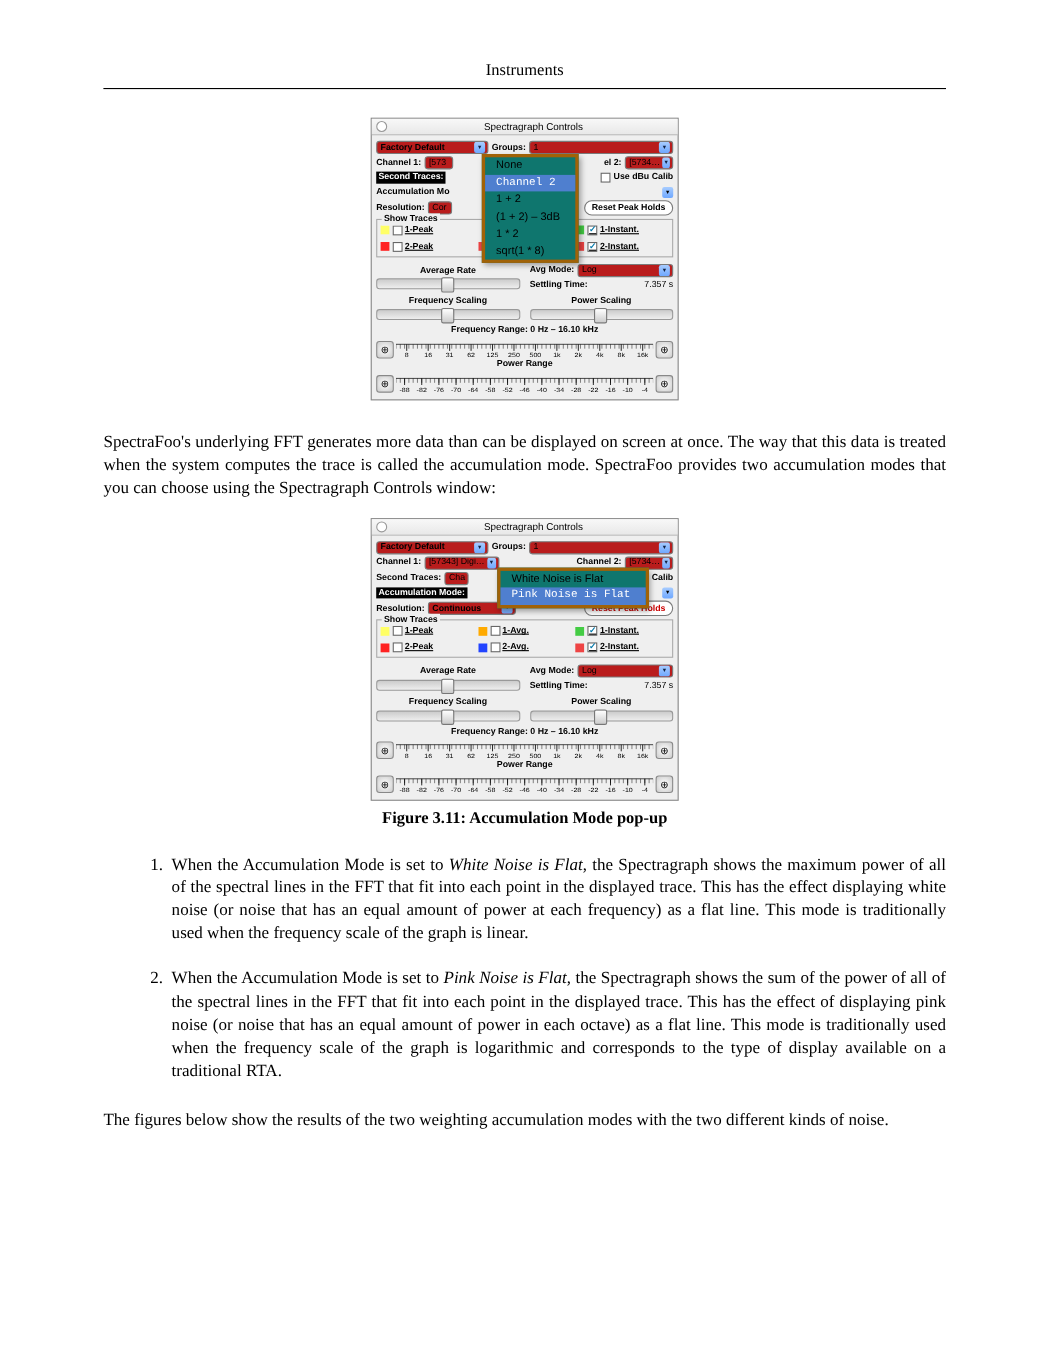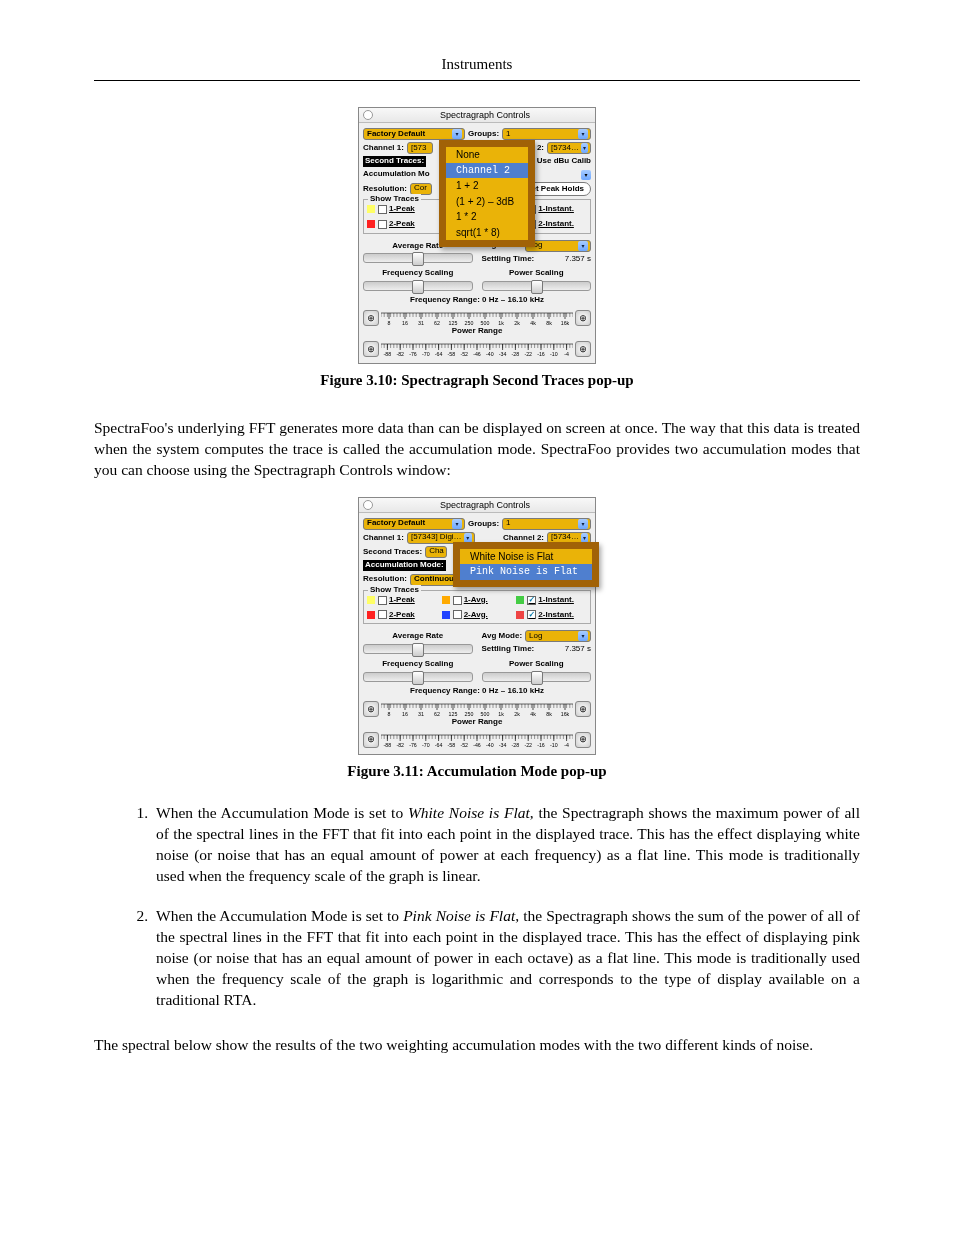--- a/index.html
+++ b/index.html
@@ -59,21 +59,21 @@
     left: 94px;
     right: 94px;
     bottom: 50px;
     border-top: 1px solid #000;
     text-align: center;
     padding-top: 4px;
     font-size: 15px;
   }
 
   .panel {
-    width: 238px;
+    width: 280px;
     border: 1px solid #888;
     background: #efefef;
     font-family: Arial, Helvetica, sans-serif;
     font-size: 8px;
     color: #000;
     box-sizing: border-box;
     position: relative;
   }
   .p-head {
     display: flex;
@@ -94,23 +94,23 @@
   .row {
     display: flex;
     align-items: center;
     gap: 3px;
     margin: 2px 0;
     position: relative;
     font-size: 8px;
   }
   .dropdown {
     display: inline-flex;
-    align-items: flex-end;
+    align-items: center;
     justify-content: space-between;
-    background: #eab308;
+    background: #b91c1c;
     border: 1px solid #7a7a7a;
     border-radius: 3px;
     font-size: 8px;
     height: 12px;
     padding: 0 2px 0 3px;
     box-sizing: border-box;
     white-space: nowrap;
     overflow: hidden;
   }
   .dropdown .caret {
@@ -192,25 +192,26 @@
     width: 14px; height: 14px;
     border: 1px solid #888;
     background: radial-gradient(#fff,#ccc);
     border-radius: 3px;
     font-size: 9px; display: flex; align-items: center; justify-content: center;
   }
   .centered-small { text-align: center; font-size: 8px; }
 
   .float-menu {
     position: absolute;
-    background: #eab308;
-    border: 7px solid #a16207;
+    background: #0f766e;
+    border: 3px solid #a16207;
     box-shadow: 2px 3px 5px rgba(0,0,0,0.35);
     font-size: 10px;
     z-index: 5;
+    margin-left: 20px;
   }
   .float-menu .mi {
     padding: 1px 14px 1px 10px;
     white-space: nowrap;
   }
   .float-menu .mi.sel {
     background: #4f7fcf;
     color: #fff;
     font-family: Liberation Mono, monospace;
   }
@@ -543,23 +544,20 @@
 
     <div class="float-menu" style="left:80px; top:32px;">
           <div class="mi">None</div>
           <div class="mi sel">Channel 2</div>
           <div class="mi">1 + 2</div>
           <div class="mi">(1 + 2) – 3dB</div>
           <div class="mi">1 * 2</div>
           <div class="mi">sqrt(1 * 8)</div>
         </div>
   </div>
-  <div class="figure-caption">
-    <b>Figure 3.10: </b><b>Spectragraph Second Traces pop-up</b>
-  </div>
 </div>
 
 <p class="body-para">SpectraFoo's underlying FFT generates more data than can be displayed on screen at once. The way that this data is treated when the system computes the trace is called the accumulation mode. SpectraFoo provides two accumulation modes that you can choose using the Spectragraph Controls window:</p>
 
 <div class="figure-wrapper">
   <div class="panel">
     <div class="p-head">
       <span class="p-head-dot"></span>
       <span class="p-head-title">Spectragraph Controls</span>
     </div>
@@ -893,16 +891,16 @@
 
 <ol class="modes">
   <li>
     <span>When the Accumulation Mode is set to </span><span class="italic">White Noise is Flat</span><span>, the Spectragraph shows the maximum power of all of the spectral lines in the FFT that fit into each point in the displayed trace. This has the effect displaying white noise (or noise that has an equal amount of power at each frequency) as a flat line. This mode is traditionally used when the frequency scale of the graph is linear.</span>
   </li>
   <li>
     <span>When the Accumulation Mode is set to </span><span class="italic">Pink Noise is Flat</span><span>, the Spectragraph shows the sum of the power of all of the spectral lines in the FFT that fit into each point in the displayed trace. This has the effect of displaying pink noise (or noise that has an equal amount of power in each octave) as a flat line. This mode is traditionally used when the frequency scale of the graph is logarithmic and corresponds to the type of display available on a traditional RTA.</span>
   </li>
 </ol>
 
-<p class="body-para last">The spectral below show the results of the two weighting accumulation modes with the two different kinds of noise.</p>
+<p class="body-para last">The figures below show the results of the two weighting accumulation modes with the two different kinds of noise.</p>
 
 
 </div>
 
 </body></html>

